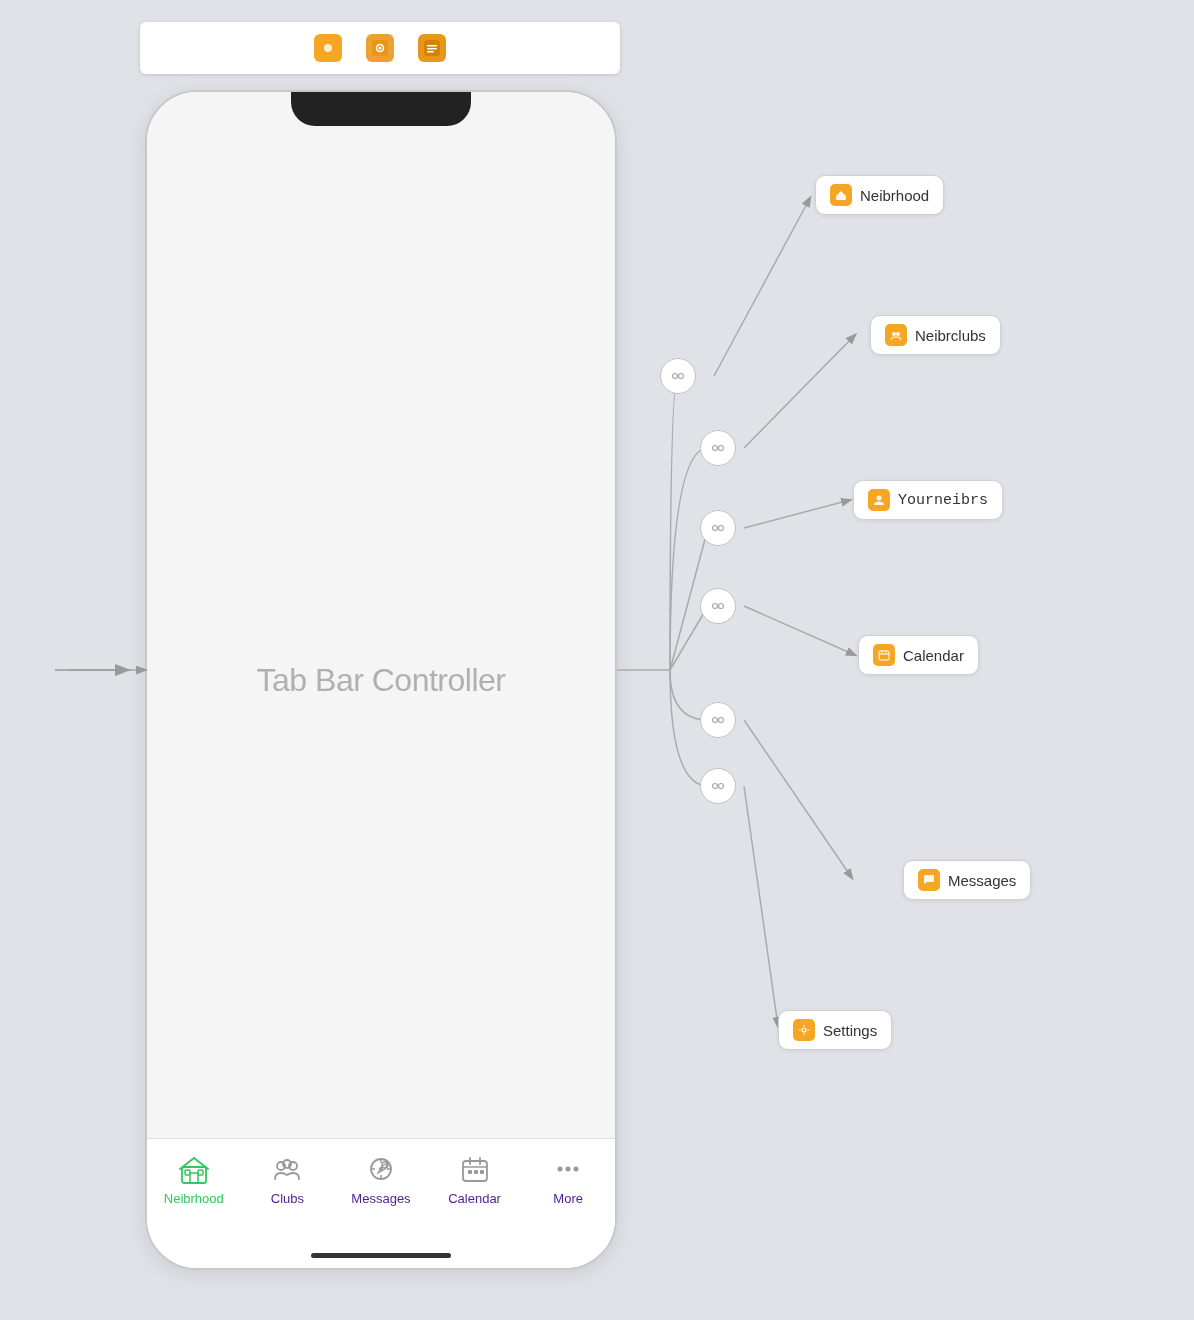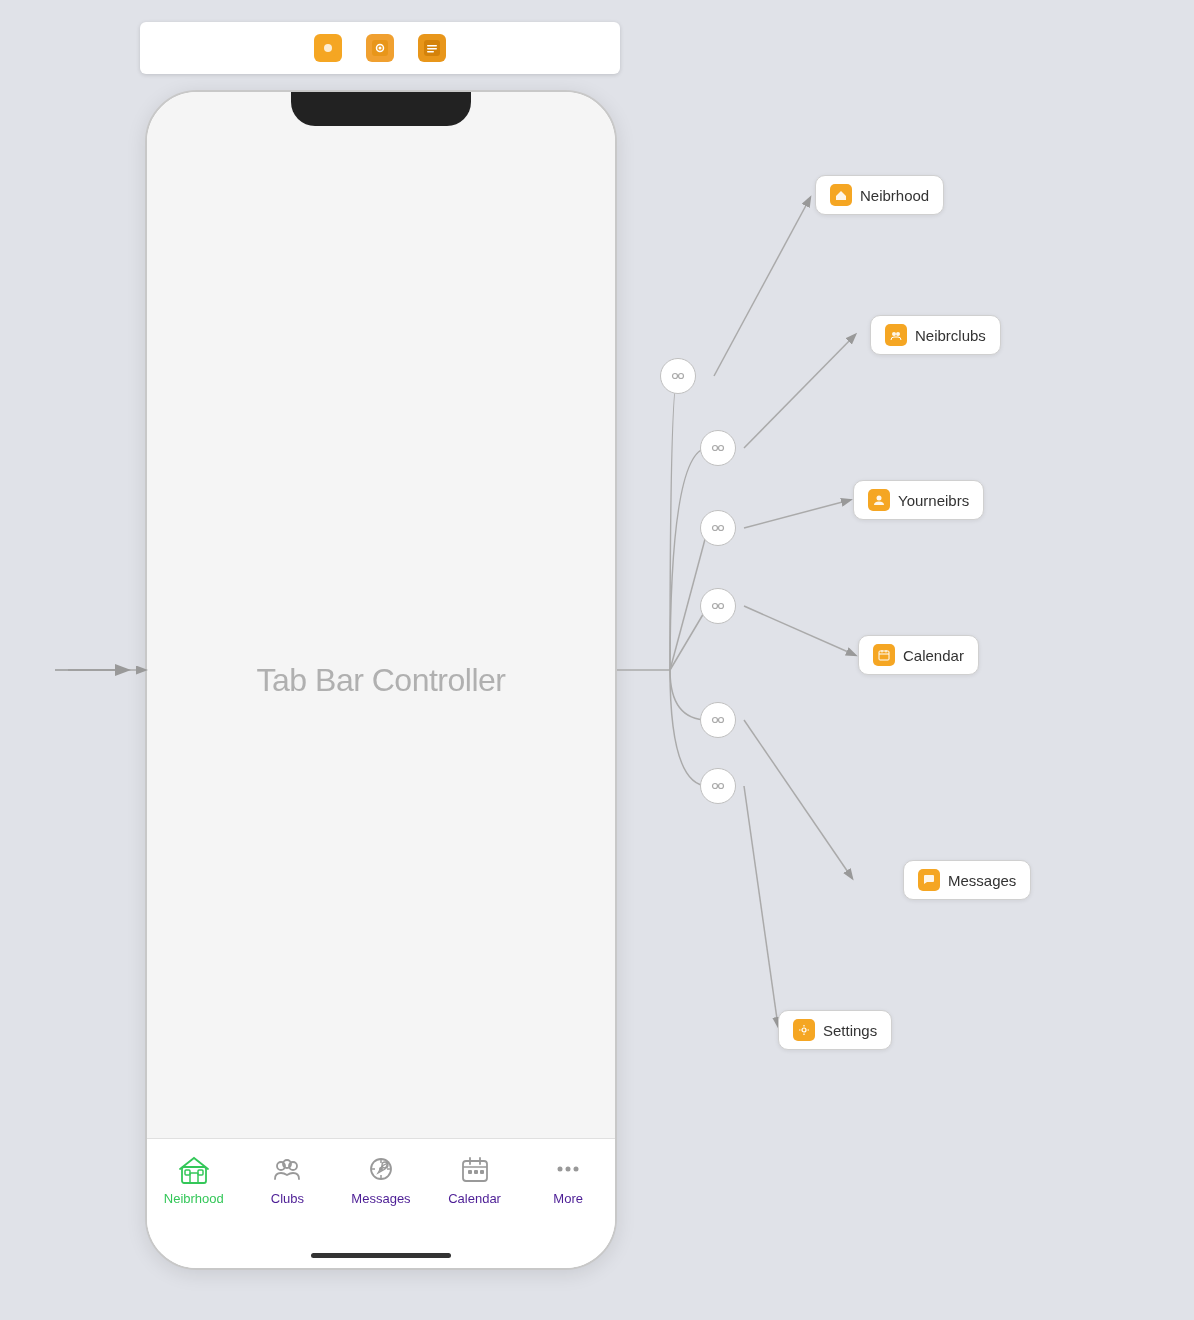--- a/index.html
+++ b/index.html
@@ -403,21 +403,21 @@
     <svg width="14" height="14" viewBox="0 0 14 14">
         <rect width="14" height="14" rx="3" fill="#f5a623"></rect>
         <circle cx="5" cy="6" r="2" fill="white" opacity="0.9"></circle>
         <circle cx="9" cy="6" r="2" fill="white" opacity="0.9"></circle>
         <path d="M2 12 Q2 9 5 9 Q7 9 9 9 Q12 9 12 12" stroke="white" stroke-width="1" fill="none"></path>
       </svg>
   </div>
   <span class="dest-label-text">Neibrclubs</span>
 </div>
 
-<div class="dest-label" style="top:480px; left:853px;">
+<div class="dest-label" style="top:480px; left:853px;font-family:Liberation Mono, monospace;">
   <div class="dest-label-icon">
     <svg width="14" height="14" viewBox="0 0 14 14">
         <rect width="14" height="14" rx="3" fill="#f5a623"></rect>
         <circle cx="7" cy="5" r="2.5" fill="white" opacity="0.9"></circle>
         <path d="M2 12 Q2 8.5 7 8.5 Q12 8.5 12 12" fill="white" opacity="0.9"></path>
       </svg>
   </div>
   <span class="dest-label-text">Yourneibrs</span>
 </div>
 

